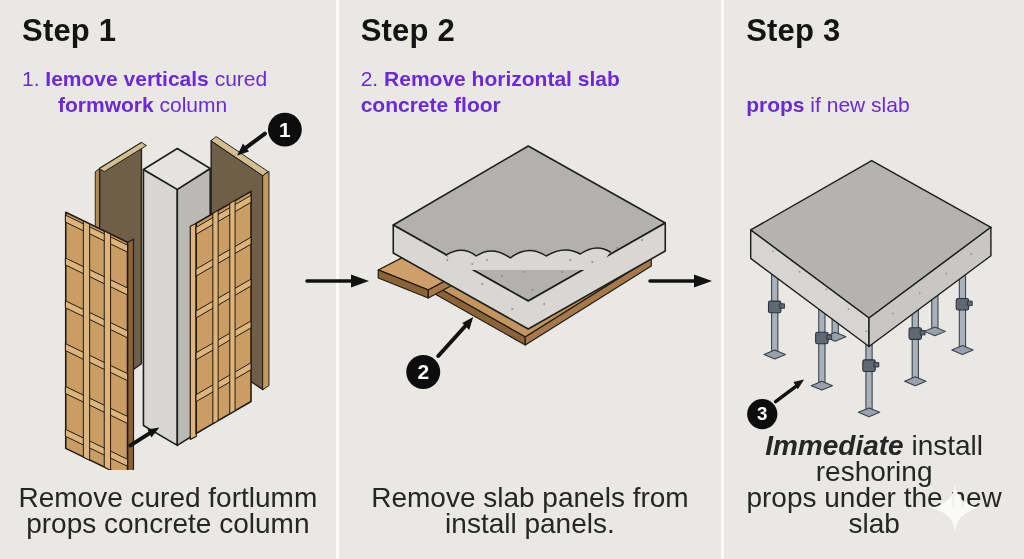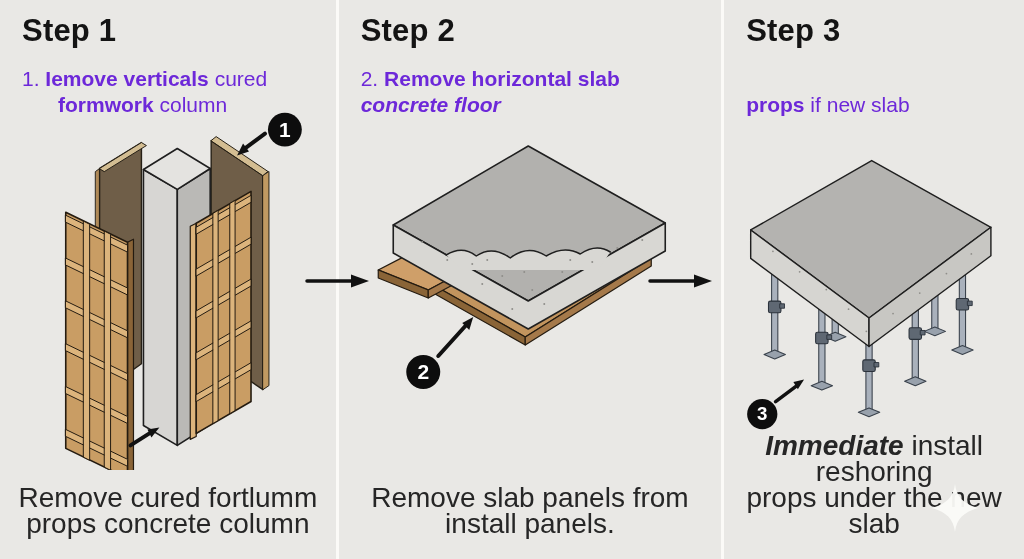--- a/index.html
+++ b/index.html
@@ -81,21 +81,21 @@
         <line x1="131" y1="344" x2="150" y2="332" stroke="#111111" stroke-width="4"></line>
         <polygon points="160,326 152,336 148,328" fill="#111111"></polygon>
       </g>
     </svg>
 
     <p class="caption"><span>Remove cured fortlumm</span><br><span>props concrete column</span></p>
   </section>
 
   <section class="panel p2">
     <h2 class="step-title">Step 2</h2>
-    <p class="subtitle"><span>2. </span><span style="font-weight: 700;">Remove horizontal slab</span><br><span style="font-weight: 700; font-style: italic;">concrete floor</span></p>
+    <p class="subtitle"><span>2. </span><span style="font-weight: 700;">Remove horizontal slab</span><br><span style="font-weight: 700;">concrete floor</span></p>
 
     <svg class="illu" viewBox="0 0 336 368">
 
       <g>
         <polygon points="48,170 163,103 289,156 163,235" fill="#c2945e" stroke="#241b10" stroke-width="1.4"></polygon>
         <polygon points="48,170 163,235 163,243 48,178" fill="#8a6437" stroke="#241b10" stroke-width="1.2"></polygon>
         <polygon points="163,235 289,156 289,164 163,243" fill="#a5794a" stroke="#241b10" stroke-width="1.2"></polygon>
         <polygon points="16,168 76,137 126,156 66,188" fill="#cf9f69" stroke="#241b10" stroke-width="1.4"></polygon>
         <polygon points="16,168 66,188 66,196 16,176" fill="#8a6437" stroke="#241b10" stroke-width="1.2"></polygon>
         <polygon points="66,188 126,156 126,164 66,196" fill="#a5794a" stroke="#241b10" stroke-width="1.2"></polygon>

